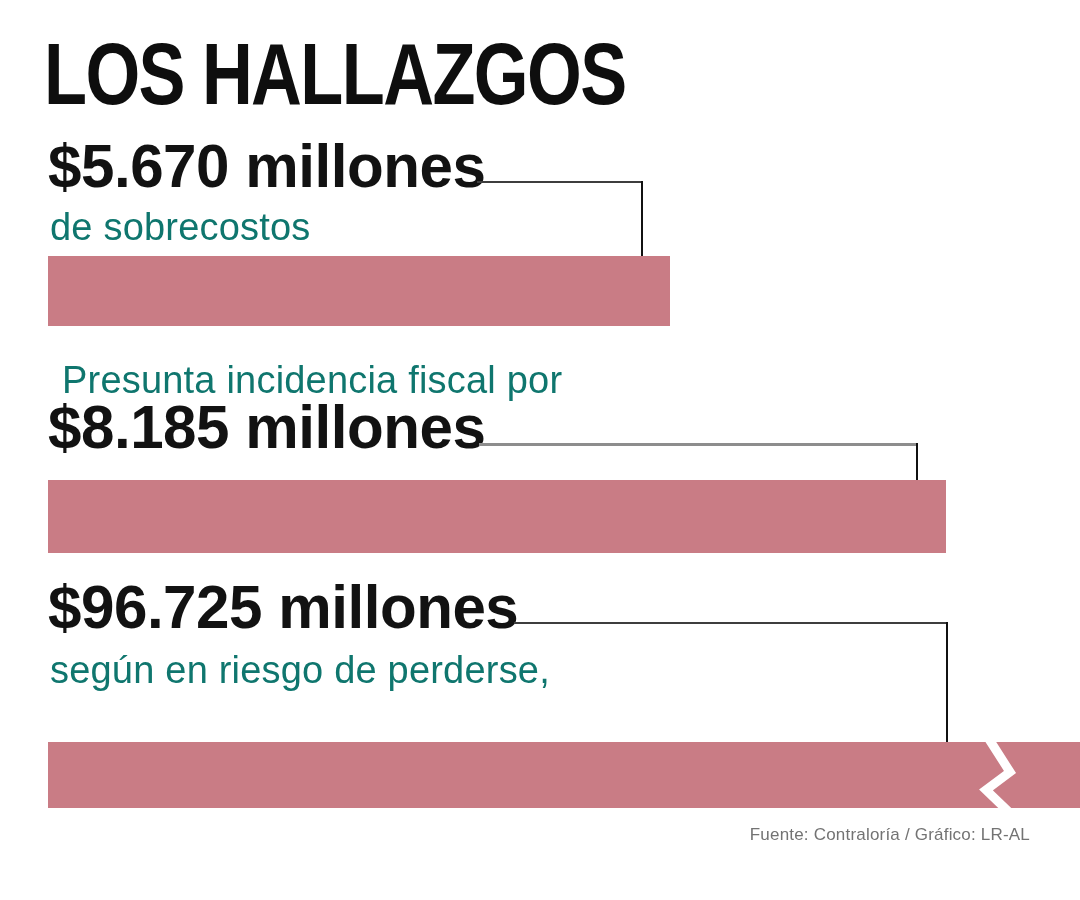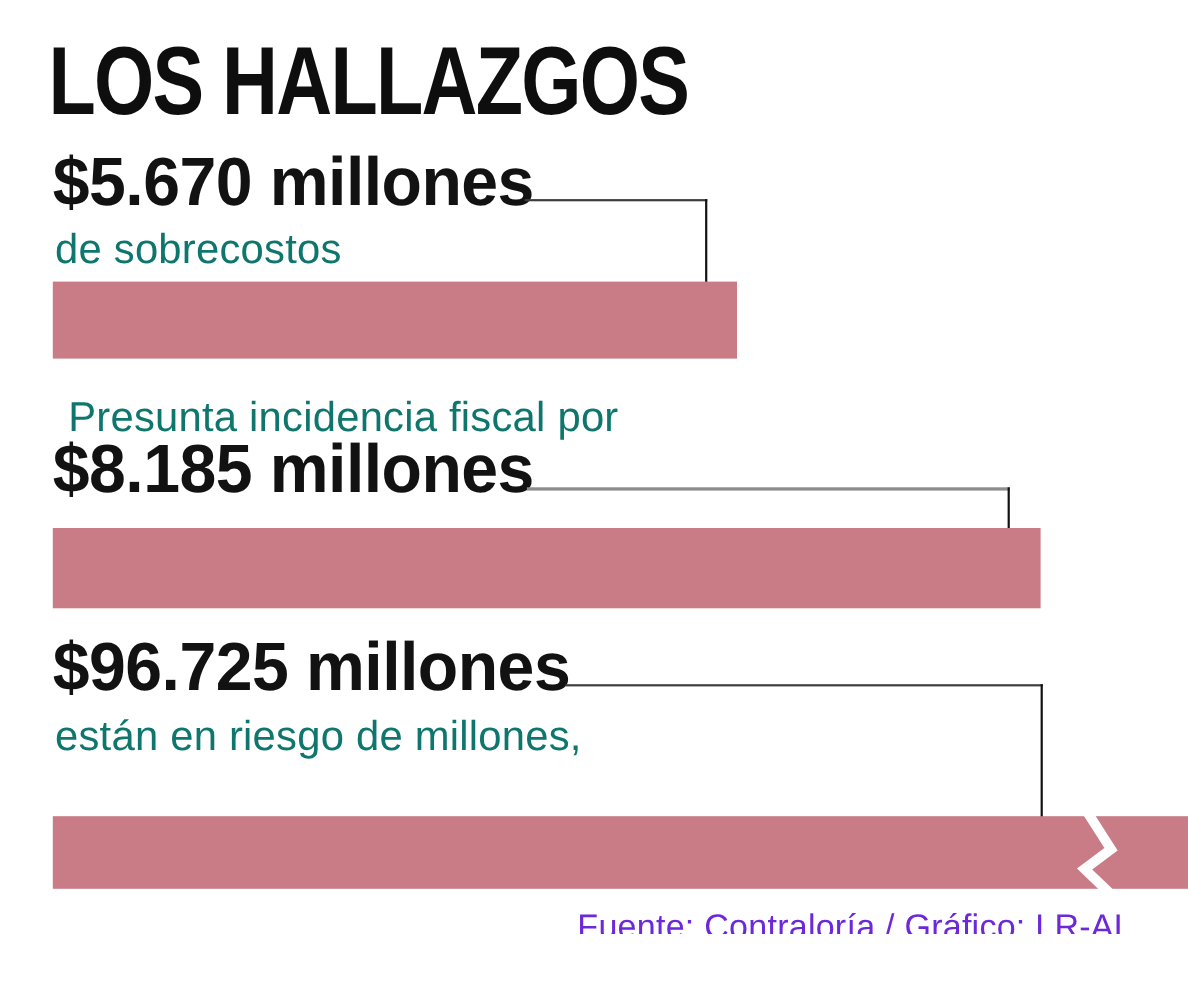--- a/index.html
+++ b/index.html
@@ -32,21 +32,21 @@
     left:48px;height:70px;background:#C97C85;
   }
   .leader-h{height:2px;background:#3d3d3d;}
   .leader-h.light{height:3px;background:#8d8d8d;}
   .leader-v{width:2px;background:#111111;}
   .dot{
     width:18px;height:21px;border-radius:50%;background:#0b0b0b;
   }
   .footer{
     right:50px;top:825px;
-    font-size:31px;letter-spacing:0.2px;color:#6d28d9;
+    font-size:17px;letter-spacing:0.2px;color:#737373;
     white-space:nowrap;
   }
   svg.break{position:absolute;inset:0;width:100%;height:100%;display:block;overflow:visible;}
 </style>
 </head>
 <body>
 
 <div class="canvas">
 
   <div class="abs title">LOS HALLAZGOS</div>
@@ -64,21 +64,21 @@
   <div class="abs amount" style="left:48px;top:396px;">$8.185 millones</div>
 
   <div class="abs leader-h light" style="left:479px;top:443px;width:439px;"></div>
   <div class="abs leader-v" style="left:916px;top:443px;height:54px;"></div>
   <div class="abs dot" style="left:908px;top:486px;"></div>
 
   <div class="abs bar" style="top: 480px; width: 898px; height: 73px; background: rgb(201, 124, 133);"></div>
 
   <div class="abs amount" style="left:48px;top:576px;">$96.725 millones</div>
   <div class="abs sub" style="left:50px;top:649px;">
-    <span style="display:block;">están en riesgo de millones,</span>
+    <span style="display:block;">según en riesgo de perderse,</span>
   </div>
 
   <div class="abs leader-h" style="left:514px;top:622px;width:434px;"></div>
   <div class="abs leader-v" style="left:946px;top:622px;height:140px;"></div>
   <div class="abs dot" style="left:938px;top:751px;"></div>
 
   <div class="abs bar" style="top: 742px; width: 1032px; height: 66px; background: rgb(201, 124, 133);">
     <svg class="break" viewBox="0 0 1032 66" preserveAspectRatio="none">
       <polyline points="939,-6 962,30 938,48 963,72" fill="none" stroke="#ffffff" stroke-width="9" vector-effect="non-scaling-stroke"></polyline>
     </svg>

